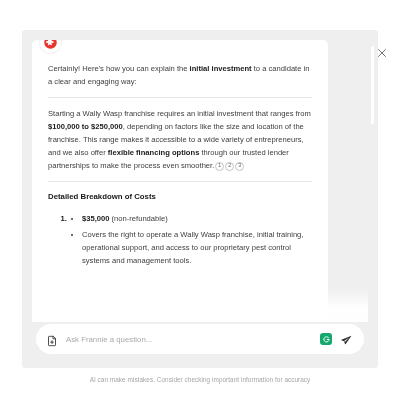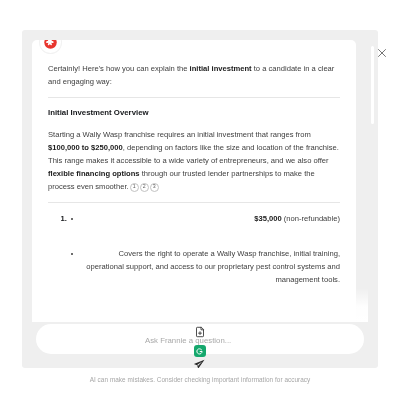--- a/index.html
+++ b/index.html
@@ -80,21 +80,21 @@
   .scroll-area {
     position: absolute;
     top: 10px; left: 10px;
     width: 336px;
     height: 282px;
     overflow: hidden;
   }
 
   .message-card {
     position: relative;
-    width: 324px;
+    width: 296px;
     background: #ffffff;
     border-radius: 5px;
     box-sizing: border-box;
     padding: 22px 16px 14px 16px;
     min-height: 282px;
   }
 
   .avatar {
     position: absolute;
     top: -8px; left: 8px;
@@ -151,22 +151,21 @@
   ul.bullets {
     margin: 6px 0 0 0;
     padding-left: 13px;
     list-style: disc;
   }
   ul.bullets > li {
     font-size: 7.6px;
     line-height: 13px;
     color: #3d3d3d;
     font-weight: 400;
-    margin-bottom: 22px;
-    text-align: right;
+    margin-bottom: 3px;
   }
   ul.bullets > li::marker { font-size: 6.5px; }
 
   
   .cite {
     display: inline-flex;
     align-items: center;
     justify-content: center;
     width: 9px; height: 9px;
     border: 0.8px solid #c2c2c2;
@@ -219,21 +218,21 @@
     left: 14px;
     bottom: 14px;
     width: 328px;
     height: 30px;
     background: #ffffff;
     border-radius: 16px;
     display: flex;
     align-items: center;
     padding: 0 11px 0 10px;
     box-sizing: border-box;
-    flex-direction: column;
+    gap: 8px;
   }
   .attach-icon {
     width: 12px; height: 12px;
     color: #2f2f2f;
     display: block;
     flex: 0 0 auto;
     cursor: pointer;
   }
   .composer-input {
     flex: 1 1 auto;
@@ -331,26 +330,26 @@
             <path d="M12 5.4 c1.3 0 2.2 1.0 2.2 2.2 0 .6-.2 1.1-.5 1.5 l2.4 1.0 c.7.3 1.0 1.0.8 1.7 -.2.7-.9 1.1-1.6 1.0 l-2.0-.4 .9 2.2 c.3.7 0 1.5-.7 1.8 -.7.3-1.5 0-1.8-.7 l-.7-1.7 -.7 1.7 c-.3.7-1.1 1.0-1.8.7 -.7-.3-1.0-1.1-.7-1.8 l.9-2.2 -2.0.4 c-.7.1-1.4-.3-1.6-1.0 -.2-.7.1-1.4.8-1.7 l2.4-1.0 c-.3-.4-.5-.9-.5-1.5 0-1.2.9-2.2 2.2-2.2 z" fill="#ffffff"></path>
           </svg>
         </div>
 
         <div class="msg">
 
           <p class="tight"><span>Certainly! Here's how you can explain the </span><b>initial investment</b><span> to a candidate in a clear and engaging way:</span></p>
 
           <hr class="divider">
 
-          <h3>Initial Investment Overview</h3>
 
           <p><span>Starting a Wally Wasp franchise requires an initial investment that ranges from </span><b>$100,000 to $250,000</b><span>, depending on factors like the size and location of the franchise. This range makes it accessible to a wide variety of entrepreneurs, and we also offer </span><b>flexible financing options</b><span> through our trusted lender partnerships to make the process even smoother.</span><span class="cite-row"><span class="cite">1</span><span class="cite">2</span><span class="cite">3</span></span></p>
 
           <hr class="divider">
 
+          <h3>Detailed Breakdown of Costs</h3>
 
 
           <ol class="num-list">
             <li>
               <ul class="bullets">
                 <li><b>$35,000</b><span> (non-refundable)</span></li>
                 <li><span>Covers the right to operate a Wally Wasp franchise, initial training, operational support, and access to our proprietary pest control systems and management tools.</span><span class="cite-row"></span></li>
               </ul>
             </li>
 

